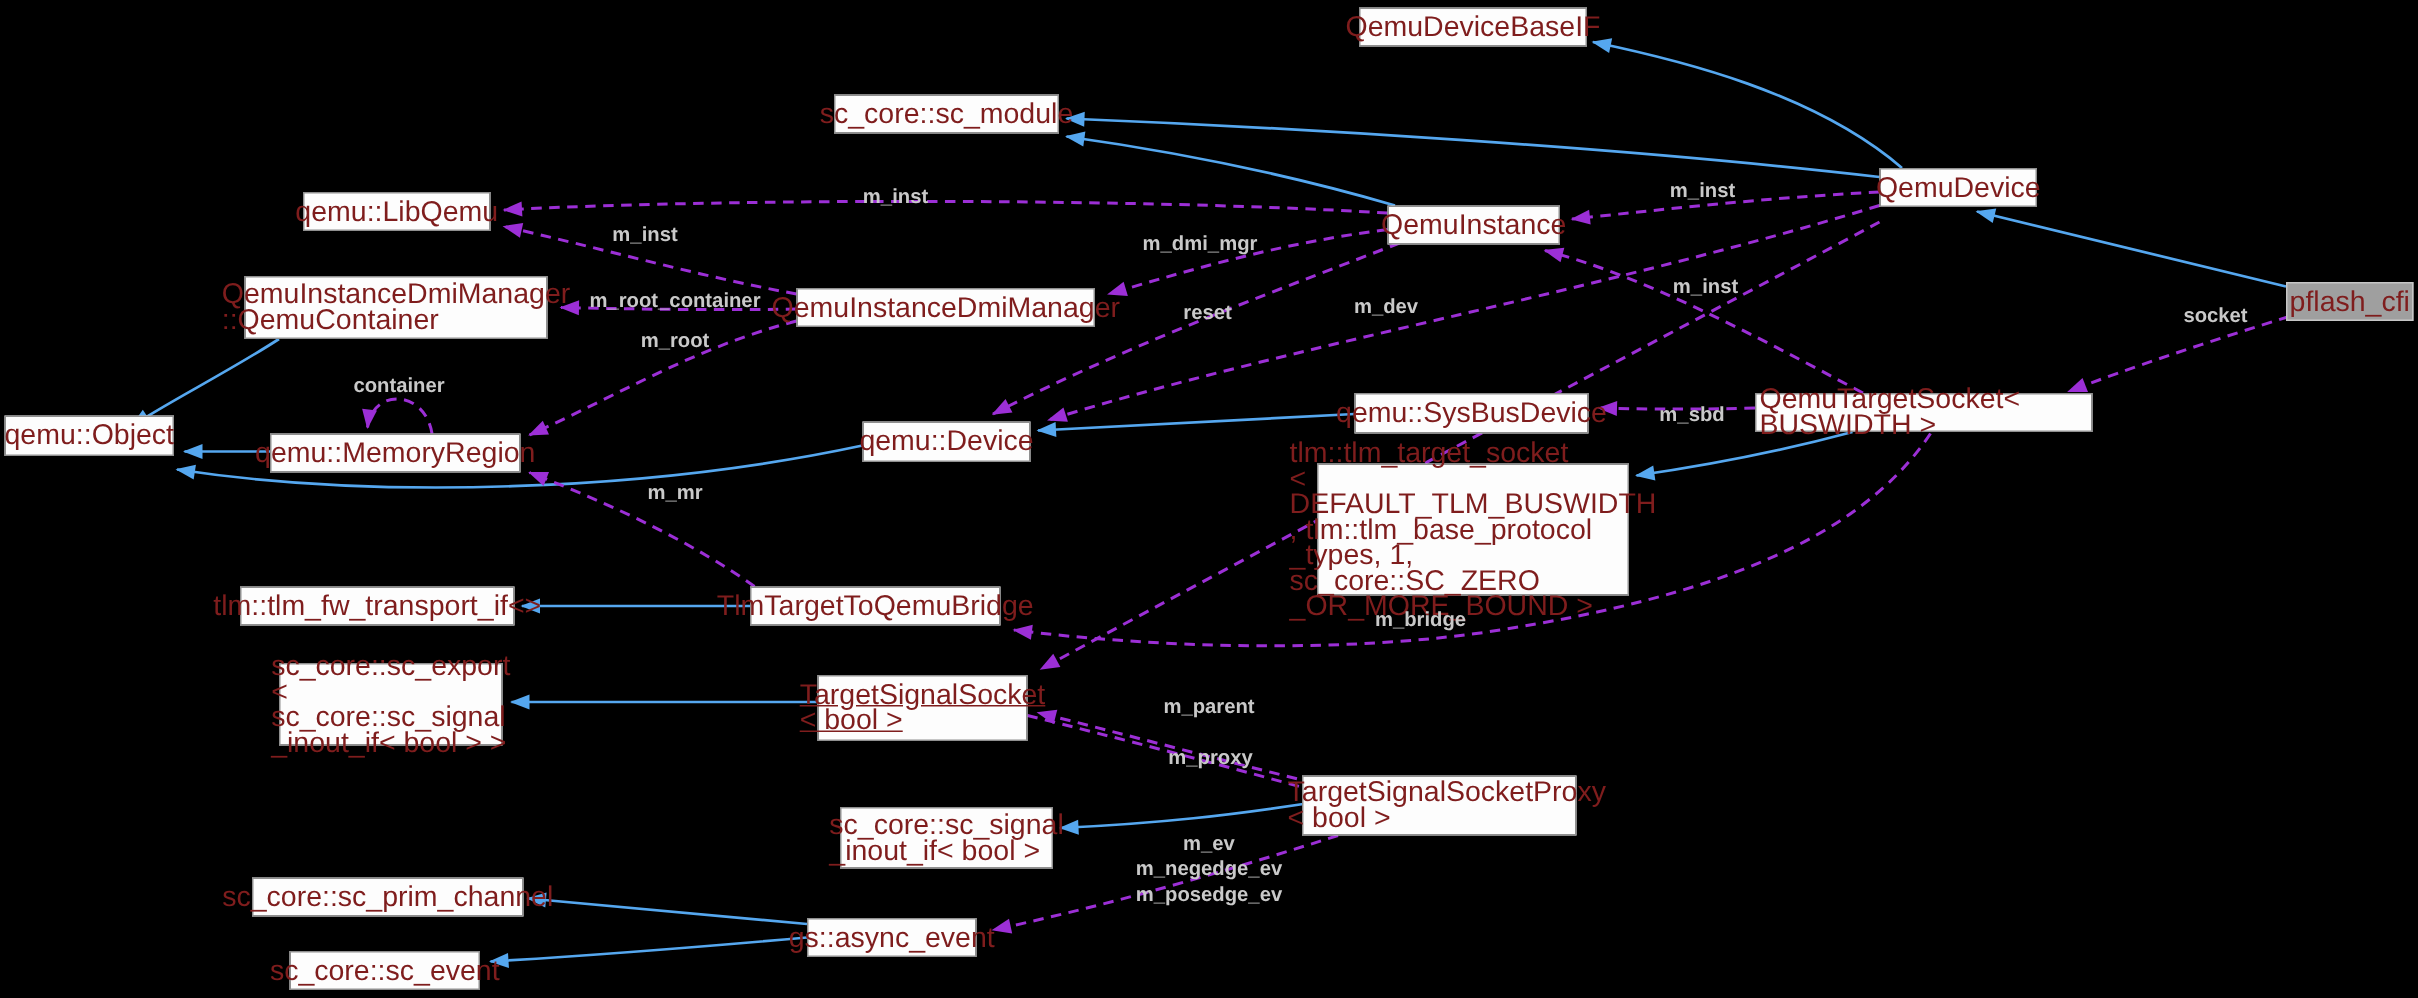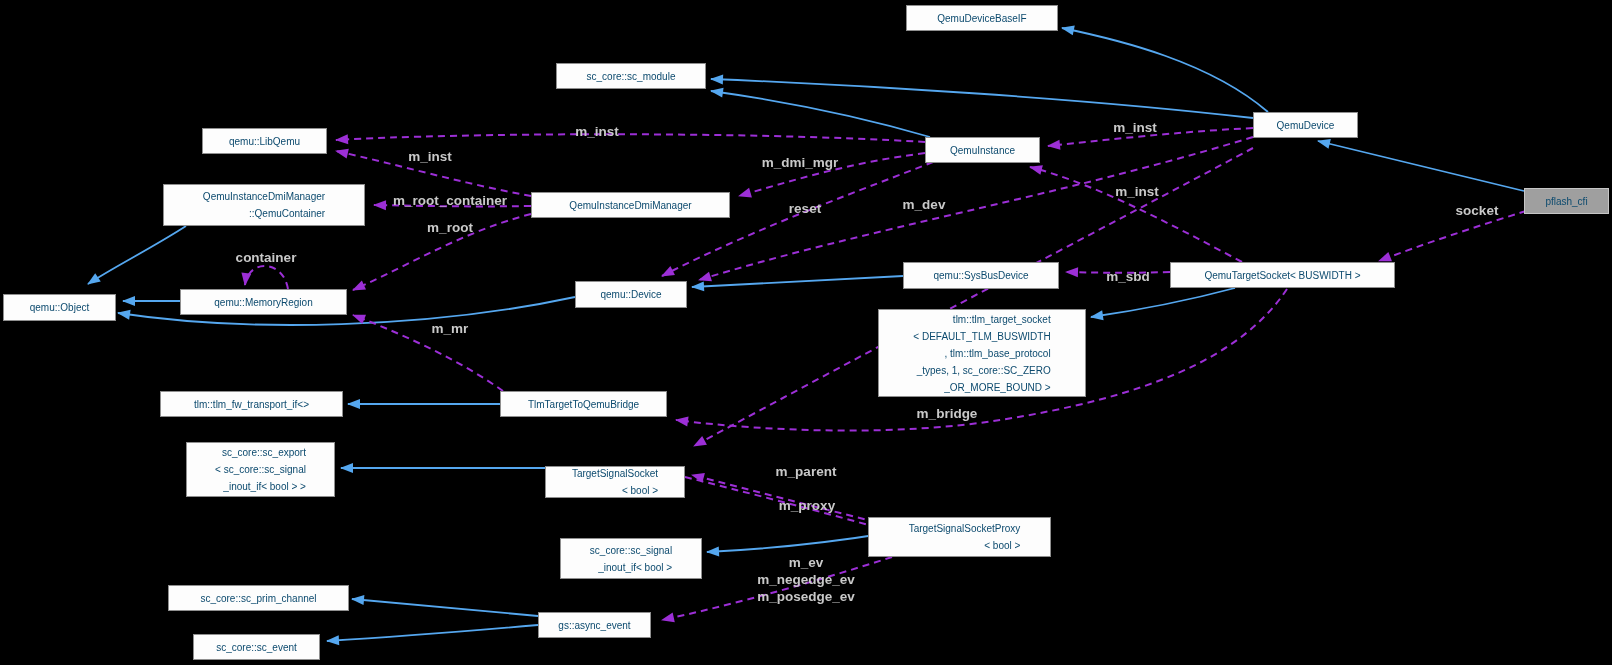--- a/index.html
+++ b/index.html
@@ -4,21 +4,21 @@
 <style>
   html,body{margin:0;padding:0;background:#000;}
   #canvas{
     position:relative;width:1612px;height:665px;background:#000;overflow:hidden;
     font-family:"Liberation Sans","DejaVu Sans",sans-serif;
   }
   #edge-layer{position:absolute;left:0;top:0;z-index:1;}
   .node{
     position:absolute;display:flex;align-items:center;justify-content:center;
     box-sizing:border-box;background:#fdfdfd;border:1px solid #8f8f8f;
-    color:#0c4a6e;font-size:10px;line-height:17px;text-align:right;
+    color:#7f1d1d;font-size:19px;line-height:17px;text-align:left;
     white-space:pre-line;z-index:2;padding:0 2px;
   }
   .node.focus{background:#9f9f9f;border-color:#c6c6c6;}
   .edge-label{
     position:absolute;transform:translate(-50%,-50%);
     color:#c9c9c9;font-size:13.5px;font-weight:600;line-height:17px;
     white-space:pre-line;text-align:center;z-index:3;
   }
 </style>
 </head>
@@ -72,36 +72,36 @@
   <div id="node-layer">
       <div class="node" style="left: 906px; top: 5px; width: 152px; height: 26px;">QemuDeviceBaseIF</div>
       <div class="node" style="left: 556px; top: 63px; width: 150px; height: 26px;">sc_core::sc_module</div>
       <div class="node" style="left: 202px; top: 128px; width: 125px; height: 26px;">qemu::LibQemu</div>
       <div class="node" style="left: 925px; top: 137px; width: 115px; height: 26px;">QemuInstance</div>
       <div class="node" style="left: 1253px; top: 112px; width: 105px; height: 26px;">QemuDevice</div>
       <div class="node focus" style="left: 1524px; top: 188px; width: 85px; height: 26px;">pflash_cfi</div>
       <div class="node" style="left: 163px; top: 184px; width: 202px; height: 42px;">QemuInstanceDmiManager
 ::QemuContainer</div>
       <div class="node" style="left: 531px; top: 192px; width: 199px; height: 26px;">QemuInstanceDmiManager</div>
-      <div class="node" style="left: 3px; top: 294px; width: 113px; height: 27px;">qemu::Object</div>
+      <div class="node" style="left: 3px; top: 277px; width: 113px; height: 27px;">qemu::Object</div>
       <div class="node" style="left: 180px; top: 289px; width: 167px; height: 26px;">qemu::MemoryRegion</div>
       <div class="node" style="left: 575px; top: 281px; width: 112px; height: 27px;">qemu::Device</div>
       <div class="node" style="left: 903px; top: 262px; width: 156px; height: 27px;">qemu::SysBusDevice</div>
       <div class="node" style="left: 1170px; top: 262px; width: 225px; height: 26px;">QemuTargetSocket&lt; BUSWIDTH &gt;</div>
       <div class="node" style="left: 878px; top: 309px; width: 208px; height: 88px;">tlm::tlm_target_socket
 &lt; DEFAULT_TLM_BUSWIDTH
 , tlm::tlm_base_protocol
 _types, 1, sc_core::SC_ZERO
 _OR_MORE_BOUND &gt;</div>
       <div class="node" style="left: 160px; top: 391px; width: 183px; height: 26px;">tlm::tlm_fw_transport_if&lt;&gt;</div>
       <div class="node" style="left: 500px; top: 391px; width: 167px; height: 26px;">TlmTargetToQemuBridge</div>
       <div class="node" style="left: 186px; top: 442px; width: 149px; height: 55px;">sc_core::sc_export
 &lt; sc_core::sc_signal
 _inout_if&lt; bool  &gt; &gt;</div>
-      <div class="node" style="left: 545px; top: 466px; width: 140px; height: 32px;">TargetSignalSocket
+      <div class="node" style="left: 545px; top: 450px; width: 140px; height: 44px; text-decoration: underline;">TargetSignalSocket
 &lt; bool &gt;</div>
       <div class="node" style="left: 868px; top: 517px; width: 183px; height: 40px; padding-left: 12px;">TargetSignalSocketProxy
 &lt; bool &gt;</div>
       <div class="node" style="left: 560px; top: 538px; width: 142px; height: 41px;">sc_core::sc_signal
 _inout_if&lt; bool &gt;</div>
       <div class="node" style="left: 168px; top: 585px; width: 181px; height: 26px;">sc_core::sc_prim_channel</div>
       <div class="node" style="left: 538px; top: 612px; width: 113px; height: 26px;">gs::async_event</div>
       <div class="node" style="left: 193px; top: 634px; width: 127px; height: 26px;">sc_core::sc_event</div>
     </div>
   <div id="label-layer">

